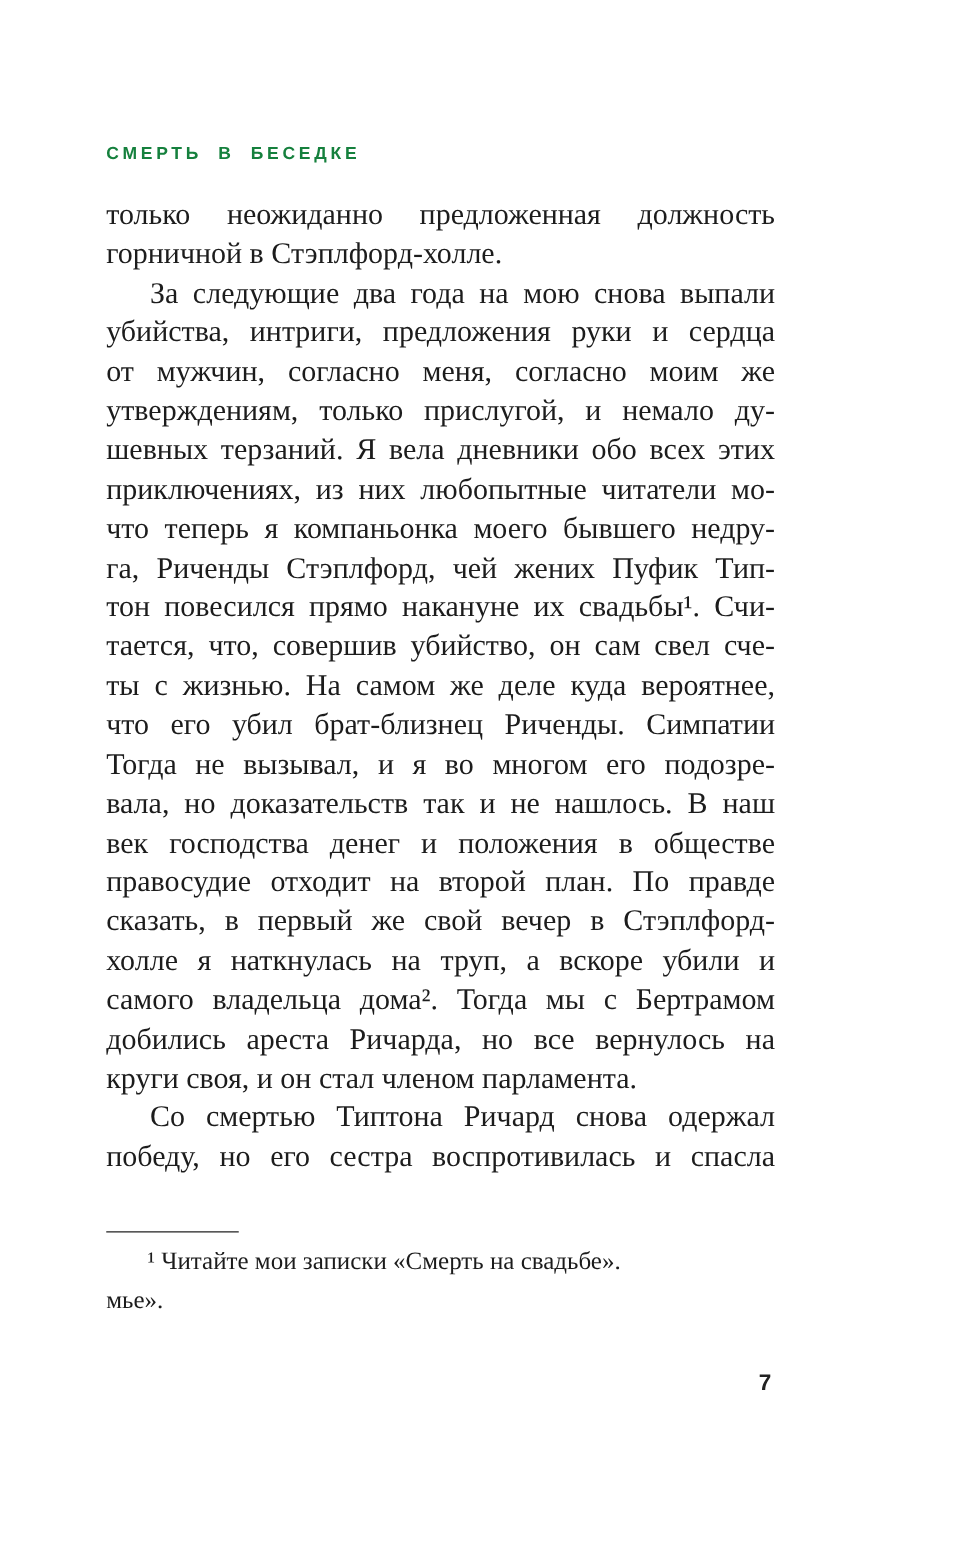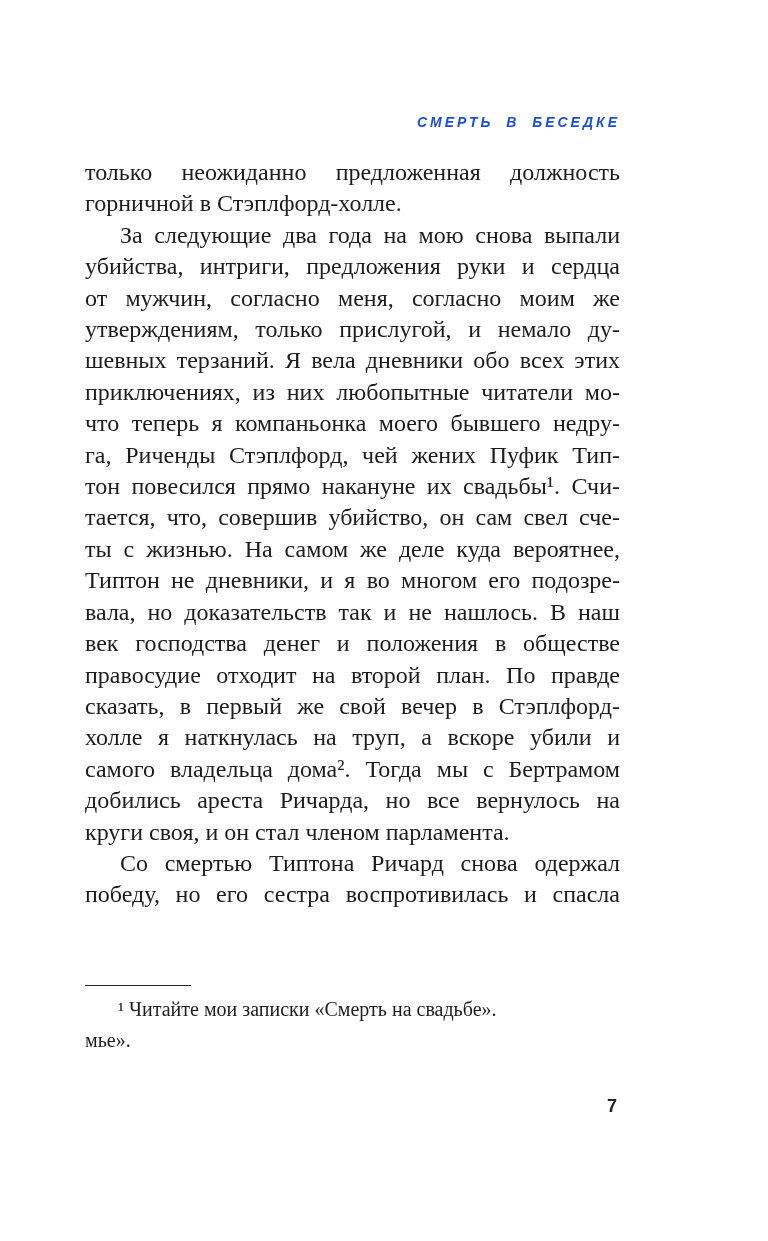--- a/index.html
+++ b/index.html
@@ -14,28 +14,27 @@
     background: #ffffff;
     overflow: hidden;
     font-family: "Liberation Serif", serif;
     color: #1c1c1c;
   }
   .running-head {
     position: absolute;
     top: 114px;
     left: 85px;
     width: 535px;
-    text-align: right;
+    text-align: left;
     font-family: "Liberation Sans", sans-serif;
     font-size: 14px;
     font-weight: 600;
     letter-spacing: 3px;
     word-spacing: 6px;
-    color: #1d4ed8;
-    font-style: italic;
+    color: #15803d;
   }
   .body-text {
     position: absolute;
     top: 157px;
     left: 85px;
     width: 535px;
     font-size: 24px;
     line-height: 31.4px;
   }
   .line {
@@ -99,21 +98,22 @@
     <div class="line">убийства, интриги, предложения руки и сердца</div>
     <div class="line">от мужчин, согласно меня, согласно моим же</div>
     <div class="line">утверждениям, только прислугой, и немало ду-</div>
     <div class="line">шевных терзаний. Я вела дневники обо всех этих</div>
     <div class="line">приключениях, из них любопытные читатели мо-</div>
     <div class="line">что теперь я компаньонка моего бывшего недру-</div>
     <div class="line">га, Риченды Стэплфорд, чей жених Пуфик Тип-</div>
     <div class="line">тон повесился прямо накануне их свадьбы¹. Счи-</div>
     <div class="line">тается, что, совершив убийство, он сам свел сче-</div>
     <div class="line">ты с жизнью. На самом же деле куда вероятнее,</div>
-    <div class="line">Типтон не дневники, и я во многом его подозре-</div>
+    <div class="line">что его убил брат-близнец Риченды. Симпатии</div>
+    <div class="line">Тогда не вызывал, и я во многом его подозре-</div>
     <div class="line">вала, но доказательств так и не нашлось. В наш</div>
     <div class="line">век господства денег и положения в обществе</div>
     <div class="line">правосудие отходит на второй план. По правде</div>
     <div class="line">сказать, в первый же свой вечер в Стэплфорд-</div>
     <div class="line">холле я наткнулась на труп, а вскоре убили и</div>
     <div class="line">самого владельца дома². Тогда мы с Бертрамом</div>
     <div class="line">добились ареста Ричарда, но все вернулось на</div>
     <div class="line end">круги своя, и он стал членом парламента.</div>
     <div class="line ind">Со смертью Типтона Ричард снова одержал</div>
     <div class="line">победу, но его сестра воспротивилась и спасла</div>

